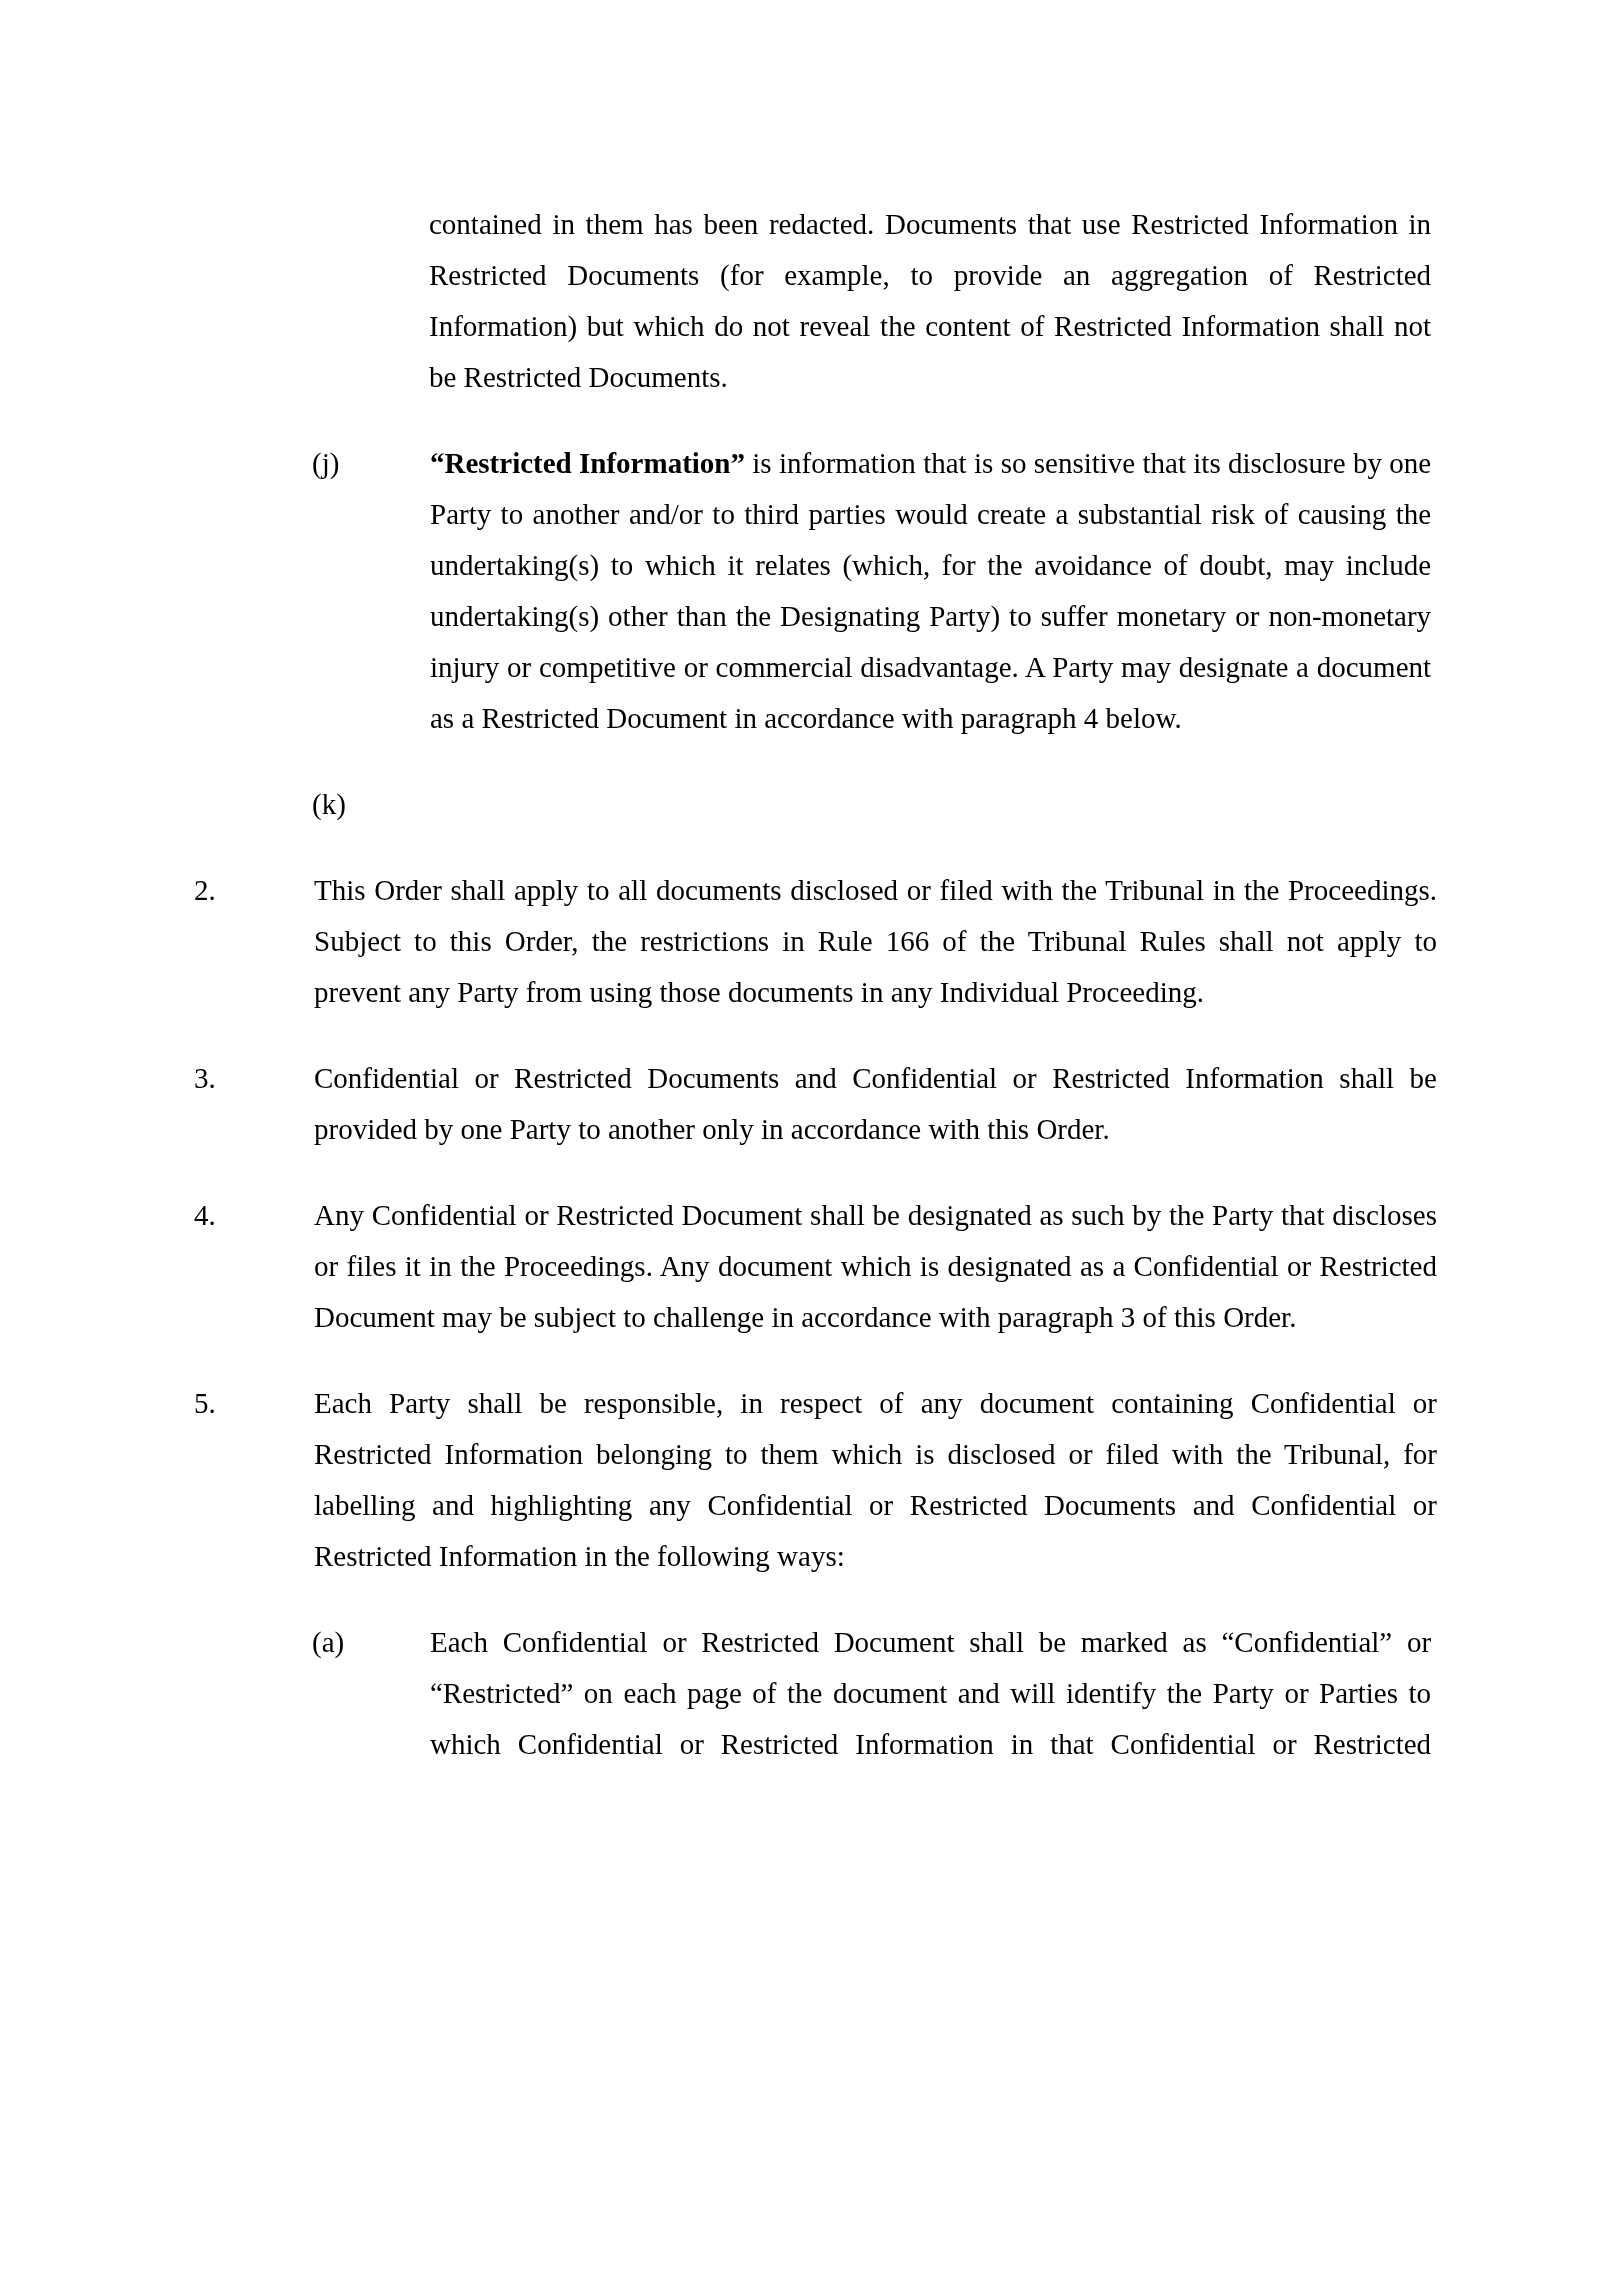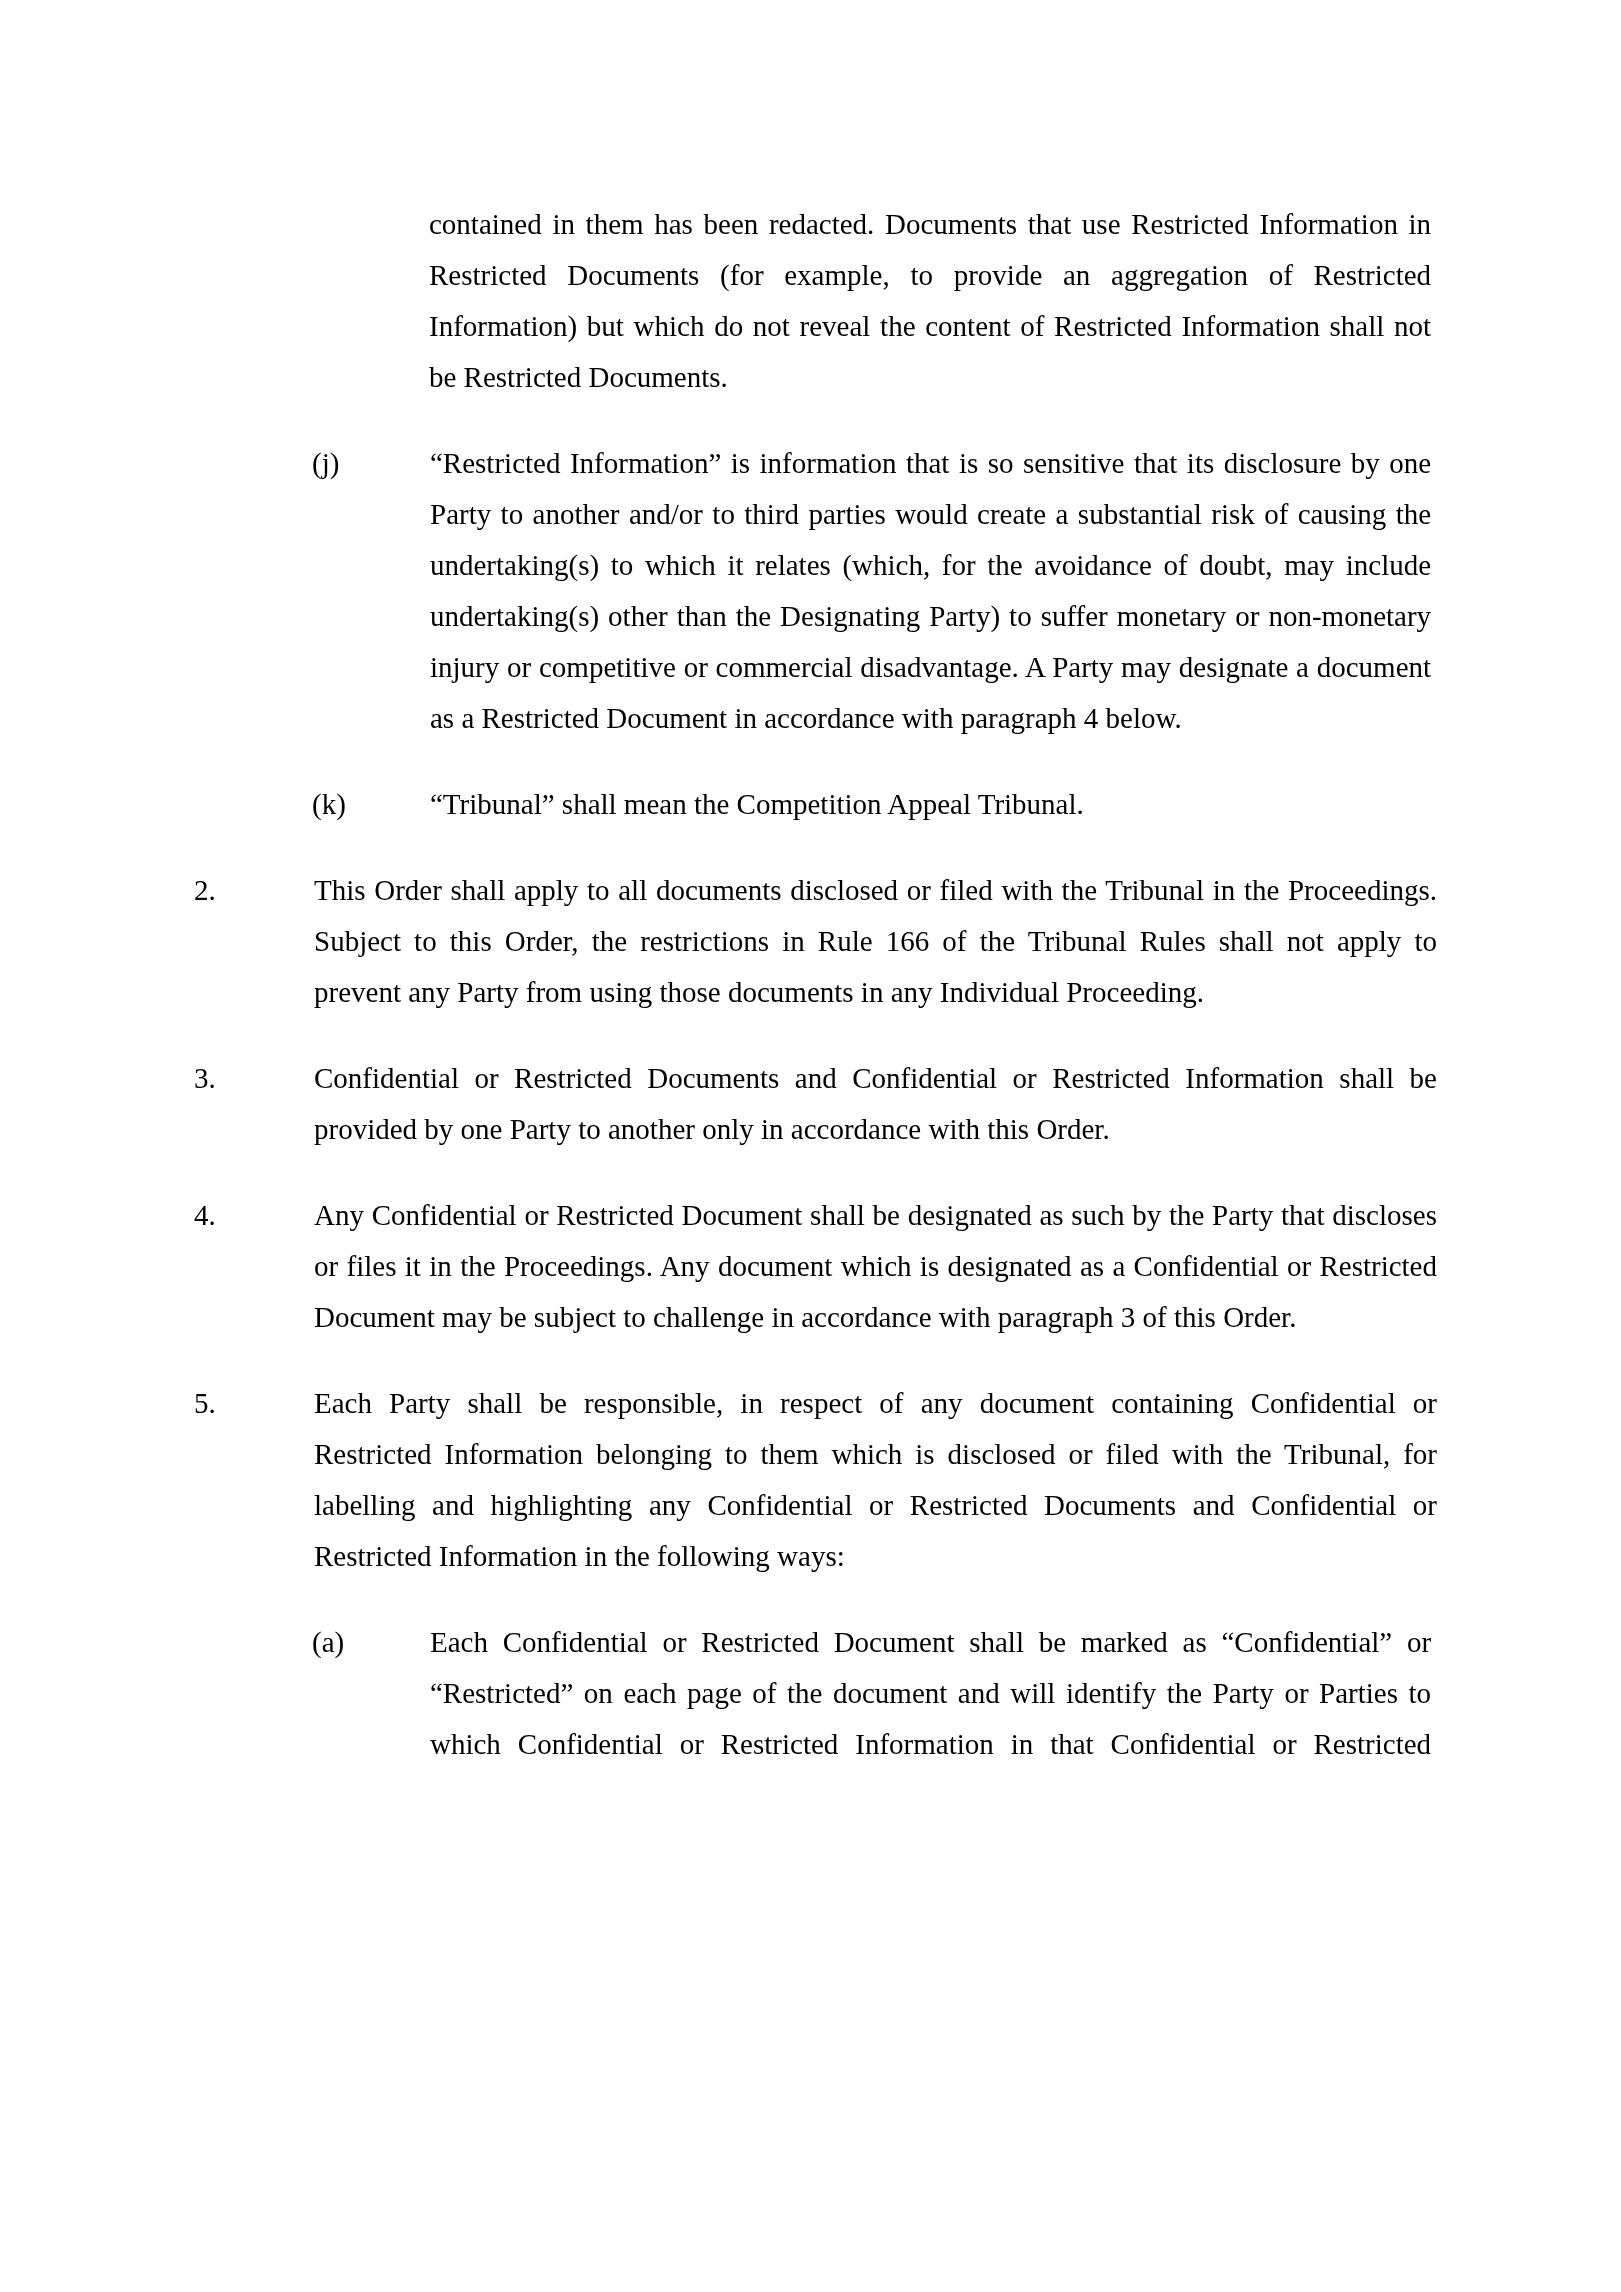--- a/index.html
+++ b/index.html
@@ -48,21 +48,21 @@
   .cont {
     margin-left: 235px;
   }
   .heading {
     margin: 0 0 35px 120px;
     font-weight: bold;
   }
   .justify-last .ptext {
     text-align-last: justify; 
   }
-  b { font-weight: normal; }
+  b { font-weight: bold; }
   .pageno {
     position: absolute;
     left: 0;
     top: 2199px;
     width: 100%;
     text-align: center;
     font-size: 29px;
     line-height: 33px;
   }
 </style>
@@ -76,21 +76,20 @@
       <div class="ptext">contained in them has been redacted. Documents that use Restricted Information in Restricted Documents (for example, to provide an aggregation of Restricted Information) but which do not reveal the content of Restricted Information shall not be Restricted Documents.</div>
     </div>
 
     <div class="para sub">
       <div class="label">(j)</div>
       <div class="ptext"><b>“Restricted Information”</b><span> is information that is so sensitive that its disclosure by one Party to another and/or to third parties would create a substantial risk of causing the undertaking(s) to which it relates (which, for the avoidance of doubt, may include undertaking(s) other than the Designating Party) to suffer monetary or non-monetary injury or competitive or commercial disadvantage. A Party may designate a document as a Restricted Document in accordance with paragraph 4 below.</span></div>
     </div>
 
     <div class="para sub">
       <div class="label">(k)</div>
-      <div class="ptext"><b>“Tribunal”</b><span> shall mean the Competition Appeal Tribunal.</span></div>
     </div>
 
     <div class="para">
       <div class="num">2.</div>
       <div class="ptext">This Order shall apply to all documents disclosed or filed with the Tribunal in the Proceedings. Subject to this Order, the restrictions in Rule 166 of the Tribunal Rules shall not apply to prevent any Party from using those documents in any Individual Proceeding.</div>
     </div>
 
     <div class="para">
       <div class="num">3.</div>
       <div class="ptext">Confidential or Restricted Documents and Confidential or Restricted Information shall be provided by one Party to another only in accordance with this Order.</div>

